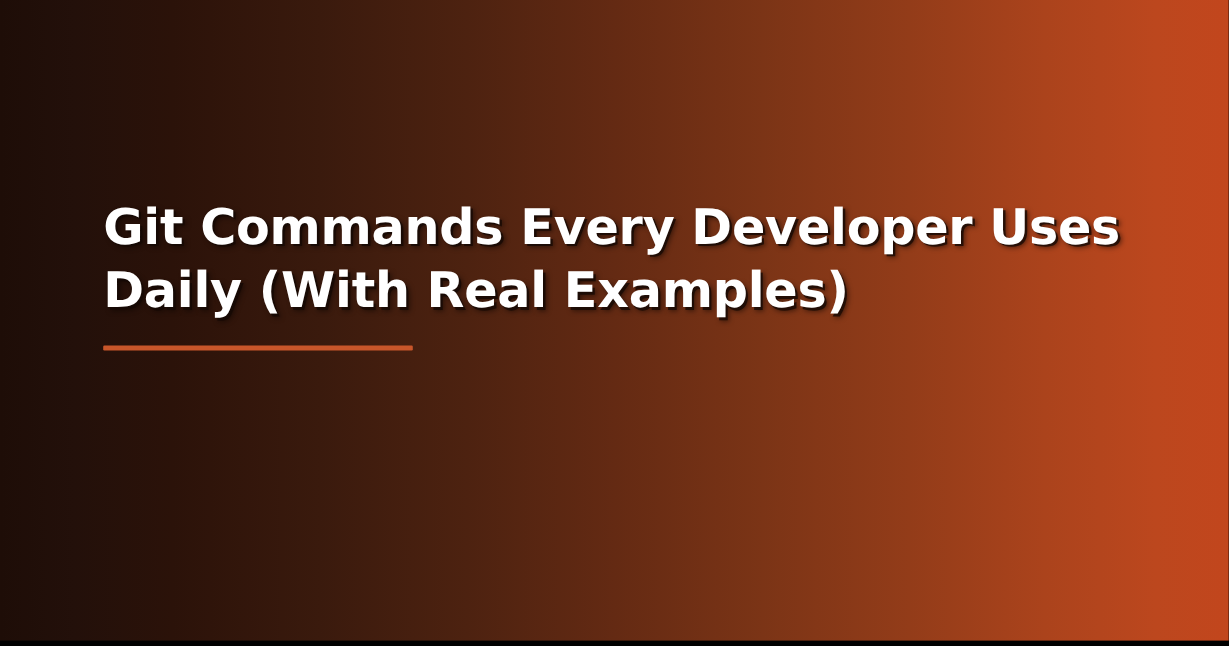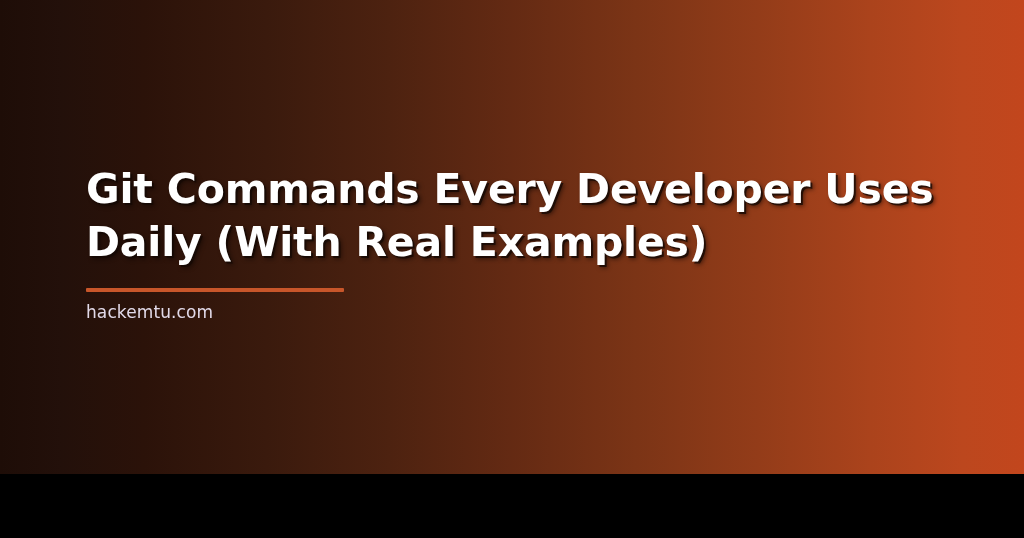--- a/index.html
+++ b/index.html
@@ -7,21 +7,21 @@
     padding: 0;
     background: #000;
   }
   body {
     font-family: "DejaVu Sans", "Liberation Sans", sans-serif;
   }
 
   #og-card {
     position: relative;
     width: 1024px;
-    height: 474px;
+    height: 534px;
     overflow: hidden;
     background-image: linear-gradient(
       90deg,
       #1e0d07 0%,
       #23100a 6%,
       #2b1209 14%,
       #3a1a0d 26%,
       #4d2210 38%,
       #642a13 50%,
       #7b3416 62%,
@@ -82,15 +82,14 @@
 <body>
 
 <div id="og-card">
 
   <div class="content-block">
     <h1 class="headline">Git Commands Every Developer Uses Daily (With Real Examples)</h1>
   </div>
 
   <div class="divider"></div>
 
-  <div class="site-domain">hackemtu.com</div>
 
 </div>
 
 </body></html>

